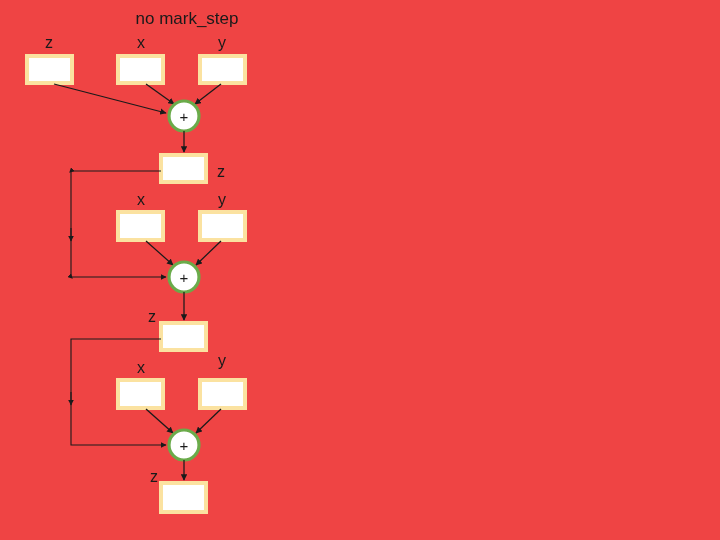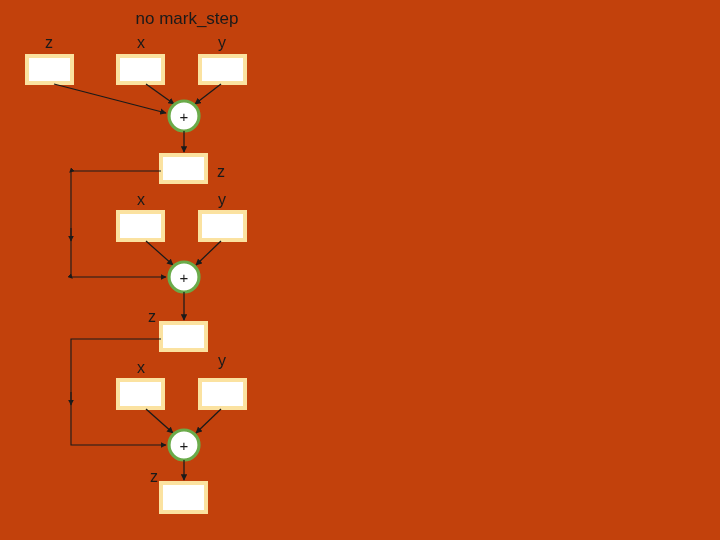--- a/index.html
+++ b/index.html
@@ -7,21 +7,21 @@
     padding: 0;
     background: #ffffff;
   }
   body {
     font-family: "Liberation Sans", sans-serif;
   }
   #canvas-root {
     position: relative;
     width: 720px;
     height: 540px;
-    background: #c2410c;
+    background: #ef4444;
     overflow: hidden;
   }
   svg.graph-layer {
     position: absolute;
     left: 0;
     top: 0;
     width: 720px;
     height: 540px;
     display: block;
   }

